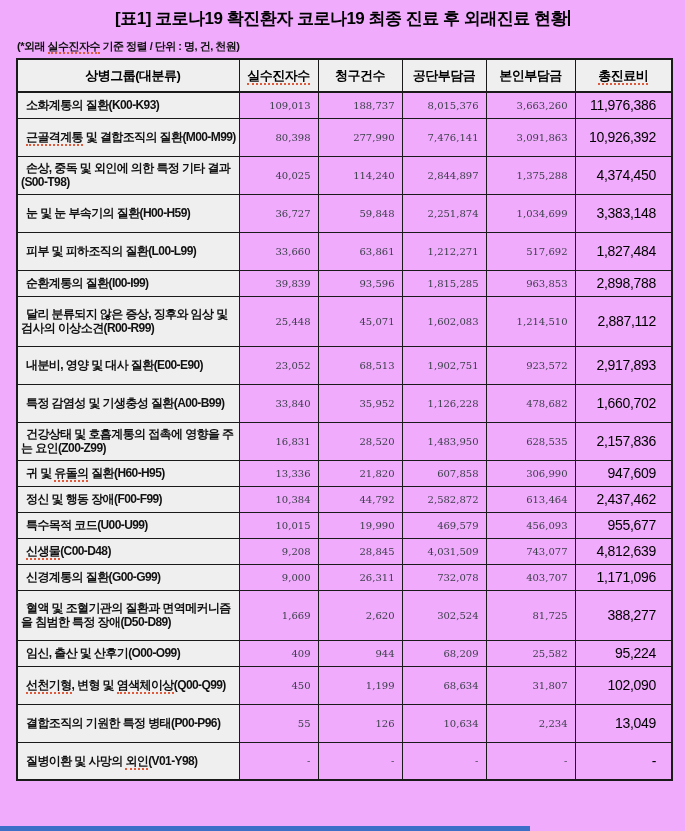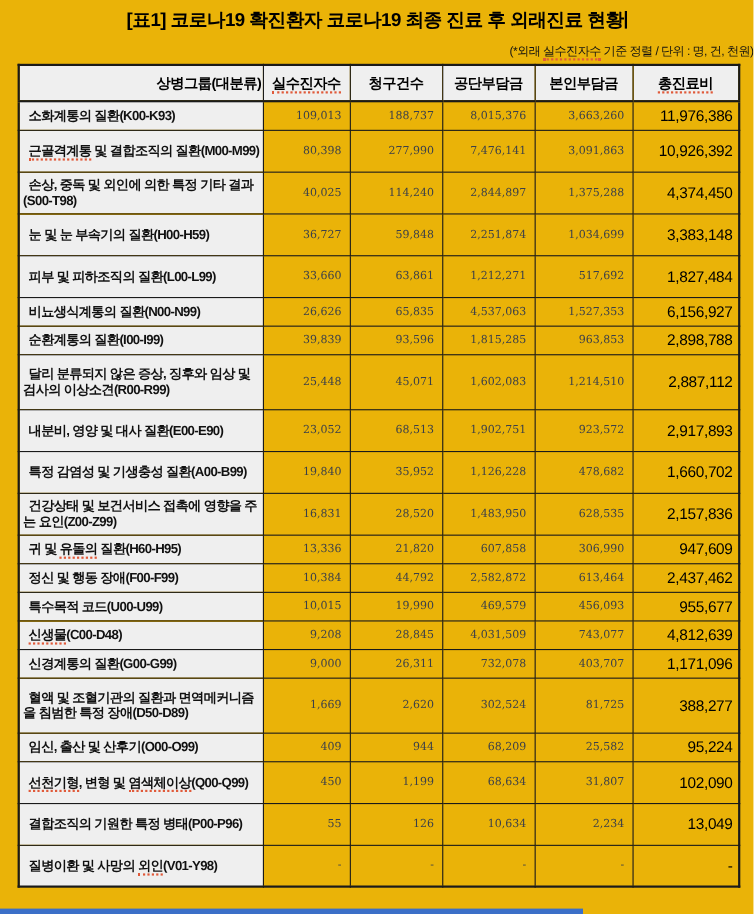--- a/index.html
+++ b/index.html
@@ -5,21 +5,21 @@
   :root{
     --sq:#e05a3a;
     --bar:#3b6fc8;
     --cellbg:#efefef;
     --bd:#1a1a1a;
   }
   html,body{margin:0;padding:0;background:#fff;}
   .page{
     position:relative;
     width:685px;height:831px;
-    background:#eab308;
+    background:#f0abfc;
     overflow:hidden;
     font-family:"Liberation Sans","DejaVu Sans",sans-serif;
     color:#000;
   }
   .title{
     padding-top:7px;
     text-align:center;
     font-size:17px;
     font-weight:bold;
     letter-spacing:-0.5px;
@@ -28,24 +28,23 @@
   .cursor{
     display:inline-block;
     width:2px;height:16px;
     background:#000;
     margin-left:1px;
     vertical-align:-2px;
   }
   .subtitle{
     margin:9px 0 4px 17px;
     font-size:11px;
-    font-weight:400;
+    font-weight:700;
     letter-spacing:-0.5px;
     color:#111;
-    text-align:right;
   }
   .sq{ border-bottom:2px dotted var(--sq); }
   table.grid{
     margin-left:16px;
     width:655px;
     table-layout:fixed;
     border-collapse:collapse;
     border:2px solid var(--bd);
   }
   table.grid th, table.grid td{
@@ -55,21 +54,21 @@
   }
   table.grid thead tr{ height:33px; }
   table.grid th{
     background:var(--cellbg);
     font-size:13px;
     font-weight:bold;
     letter-spacing:-0.5px;
     text-align:center;
     border-bottom:2px solid var(--bd);
   }
-  table.grid th.h-first{ text-align:right; padding-left:10px; }
+  table.grid th.h-first{ text-align:center; padding-left:10px; }
   td.c-label{
     background:var(--cellbg);
     font-size:12px;
     font-weight:600;
     letter-spacing:-0.6px;
     line-height:1.18;
     color:#111;
     padding:1px 2px 1px 3px;
     text-indent:5px;
   }
@@ -77,21 +76,21 @@
     font-family:"DejaVu Serif","Liberation Serif",serif;
     font-size:10px;
     color:#3a3f4a;
     text-align:right;
     padding-right:7px;
   }
   td.c-total{
     font-size:14px;
     color:#000;
     text-align:right;
-    padding-right:5px;
+    padding-right:15px;
     letter-spacing:-0.3px;
   }
   tr.lines-1{ height:26px; }
   tr.lines-2{ height:38px; }
   tr.lines-3{ height:50px;margin-left:10px; }
   .bottom-bar{
     position:absolute;
     left:0;bottom:0;
     width:530px;height:5px;
     background:var(--bar);
@@ -160,28 +159,20 @@
         </tr>
         <tr class="lines-2">
           <td class="c-label">피부 및 피하조직의 질환(L00-L99)</td>
           <td class="c-num">33,660</td>
           <td class="c-num">63,861</td>
           <td class="c-num">1,212,271</td>
           <td class="c-num">517,692</td>
           <td class="c-total">1,827,484</td>
         </tr>
         <tr class="lines-1">
-          <td class="c-label">비뇨생식계통의 질환(N00-N99)</td>
-          <td class="c-num">26,626</td>
-          <td class="c-num">65,835</td>
-          <td class="c-num">4,537,063</td>
-          <td class="c-num">1,527,353</td>
-          <td class="c-total">6,156,927</td>
-        </tr>
-        <tr class="lines-1">
           <td class="c-label">순환계통의 질환(I00-I99)</td>
           <td class="c-num">39,839</td>
           <td class="c-num">93,596</td>
           <td class="c-num">1,815,285</td>
           <td class="c-num">963,853</td>
           <td class="c-total">2,898,788</td>
         </tr>
         <tr class="lines-3">
           <td class="c-label">달리 분류되지 않은 증상, 징후와 임상 및 검사의 이상소견(R00-R99)</td>
           <td class="c-num">25,448</td>
@@ -193,28 +184,28 @@
         <tr class="lines-2">
           <td class="c-label">내분비, 영양 및 대사 질환(E00-E90)</td>
           <td class="c-num">23,052</td>
           <td class="c-num">68,513</td>
           <td class="c-num">1,902,751</td>
           <td class="c-num">923,572</td>
           <td class="c-total">2,917,893</td>
         </tr>
         <tr class="lines-2">
           <td class="c-label">특정 감염성 및 기생충성 질환(A00-B99)</td>
-          <td class="c-num">19,840</td>
+          <td class="c-num">33,840</td>
           <td class="c-num">35,952</td>
           <td class="c-num">1,126,228</td>
           <td class="c-num">478,682</td>
           <td class="c-total">1,660,702</td>
         </tr>
         <tr class="lines-2">
-          <td class="c-label">건강상태 및 보건서비스 접촉에 영향을 주는 요인(Z00-Z99)</td>
+          <td class="c-label">건강상태 및 호흡계통의 접촉에 영향을 주는 요인(Z00-Z99)</td>
           <td class="c-num">16,831</td>
           <td class="c-num">28,520</td>
           <td class="c-num">1,483,950</td>
           <td class="c-num">628,535</td>
           <td class="c-total">2,157,836</td>
         </tr>
         <tr class="lines-1">
           <td class="c-label">귀 및 <span class="sq">유돌의</span> 질환(H60-H95)</td>
           <td class="c-num">13,336</td>
           <td class="c-num">21,820</td>

